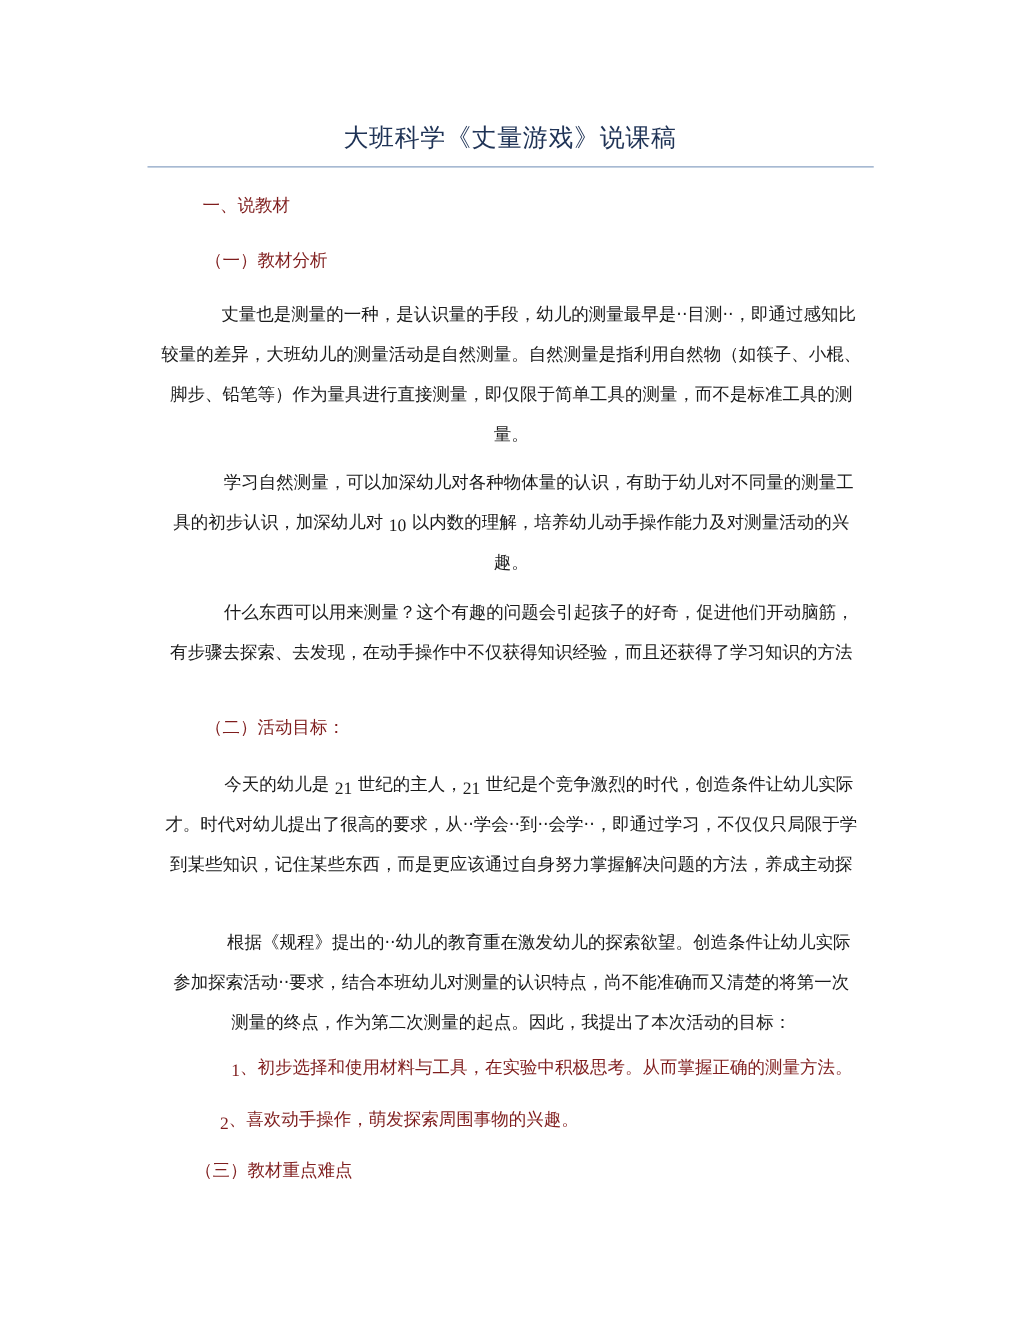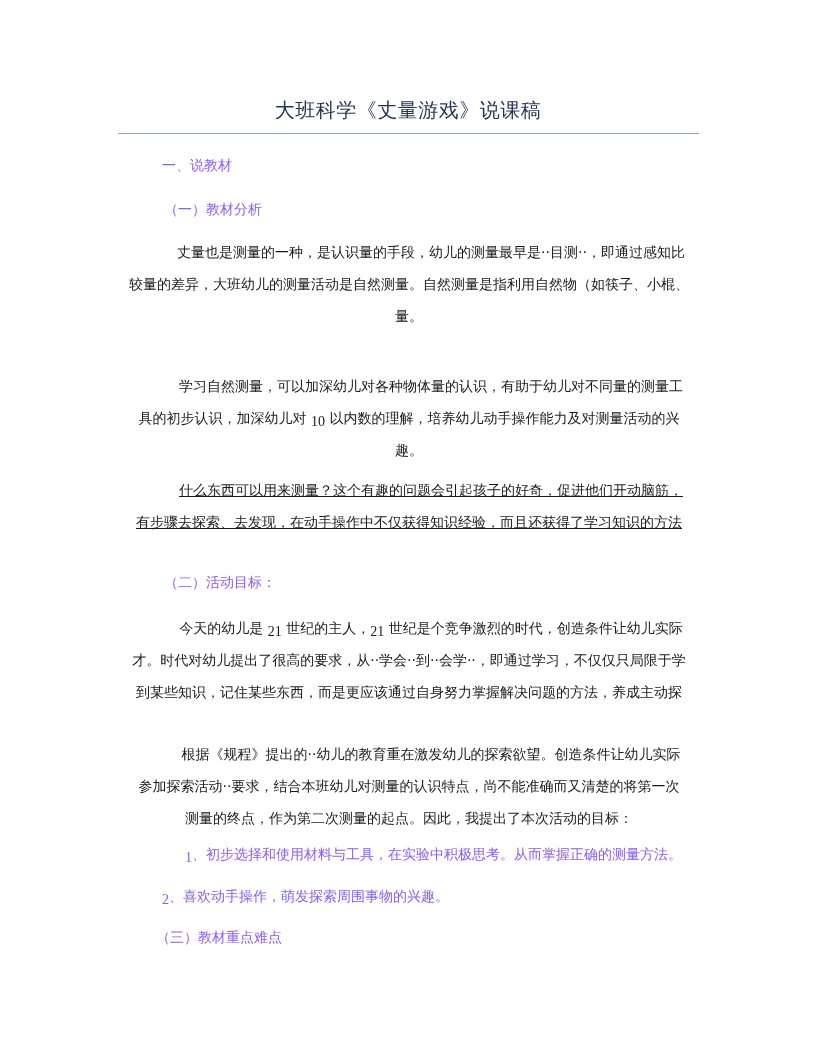--- a/index.html
+++ b/index.html
@@ -37,21 +37,21 @@
       left: 118px;
       width: 581px;
       top: 133px;
       height: 0;
       border-top: 1px solid #8aa3c4;
     }
     .text {
       position: absolute;
       font-size: 14px;
       line-height: 20px;
-      color: #8b5cf6;
+      color: #7f1d1d;
       white-space: nowrap;
     }
     .para {
       position: absolute;
       left: 119px;
       width: 580px;
       font-size: 14px;
       line-height: 32px;
       color: #1a1a1a;
       text-align: center;
@@ -76,47 +76,48 @@
   <div class="title">大班科学《丈量游戏》说课稿</div>
   <div class="title-rule"></div>
 
   <div class="text" style="left:162px; top:155px;">一、说教材</div>
 
   <div class="text" style="left:164px; top:199px;">（一）教材分析</div>
 
   <div class="para" style="top:236px;">
     <span class="line" style="padding-left:44px;">丈量也是测量的一种，是认识量的手段，幼儿的测量最早是··目测··，即通过感知比</span>
     <span class="line">较量的差异，大班幼儿的测量活动是自然测量。自然测量是指利用自然物（如筷子、小棍、</span>
+    <span class="line">脚步、铅笔等）作为量具进行直接测量，即仅限于简单工具的测量，而不是标准工具的测</span>
     <span class="line">量。</span>
   </div>
 
   <div class="para" style="top:370px;">
     <span class="line" style="padding-left:44px;">学习自然测量，可以加深幼儿对各种物体量的认识，有助于幼儿对不同量的测量工</span>
     <span class="line"><span>具的初步认识，加深幼儿对 </span><span class="num">10</span><span> 以内数的理解，培养幼儿动手操作能力及对测量活动的兴</span></span>
     <span class="line">趣。</span>
   </div>
 
-  <div class="para" style="top:474px;text-decoration:underline;">
+  <div class="para" style="top:474px;">
     <span class="line" style="padding-left:44px;">什么东西可以用来测量？这个有趣的问题会引起孩子的好奇，促进他们开动脑筋，</span>
     <span class="line">有步骤去探索、去发现，在动手操作中不仅获得知识经验，而且还获得了学习知识的方法</span>
   </div>
 
   <div class="text" style="left:164px; top:572px;">（二）活动目标：</div>
 
   <div class="para" style="top:612px;">
     <span class="line" style="padding-left:44px;"><span>今天的幼儿是 </span><span class="num">21</span><span> 世纪的主人，</span><span class="num">21</span><span> 世纪是个竞争激烈的时代，创造条件让幼儿实际</span></span>
     <span class="line">才。时代对幼儿提出了很高的要求，从··学会··到··会学··，即通过学习，不仅仅只局限于学</span>
     <span class="line">到某些知识，记住某些东西，而是更应该通过自身努力掌握解决问题的方法，养成主动探</span>
   </div>
 
   <div class="para" style="top:738px;">
     <span class="line" style="padding-left:44px;">根据《规程》提出的··幼儿的教育重在激发幼儿的探索欲望。创造条件让幼儿实际</span>
     <span class="line">参加探索活动··要求，结合本班幼儿对测量的认识特点，尚不能准确而又清楚的将第一次</span>
     <span class="line">测量的终点，作为第二次测量的起点。因此，我提出了本次活动的目标：</span>
   </div>
 
   <div class="text" style="left:162px; top:844px;margin-left:23px;"><span class="num">1</span><span>、初步选择和使用材料与工具，在实验中积极思考。从而掌握正确的测量方法。</span></div>
 
-  <div class="text" style="left:162px; top:886px;"><span class="num">2</span><span>、喜欢动手操作，萌发探索周围事物的兴趣。</span></div>
+  <div class="text" style="left:176px; top:886px;"><span class="num">2</span><span>、喜欢动手操作，萌发探索周围事物的兴趣。</span></div>
 
   <div class="text" style="left:156px; top:928px;font-family:Liberation Mono, monospace;">（三）教材重点难点</div>
 
 </div>
 
 </body></html>

